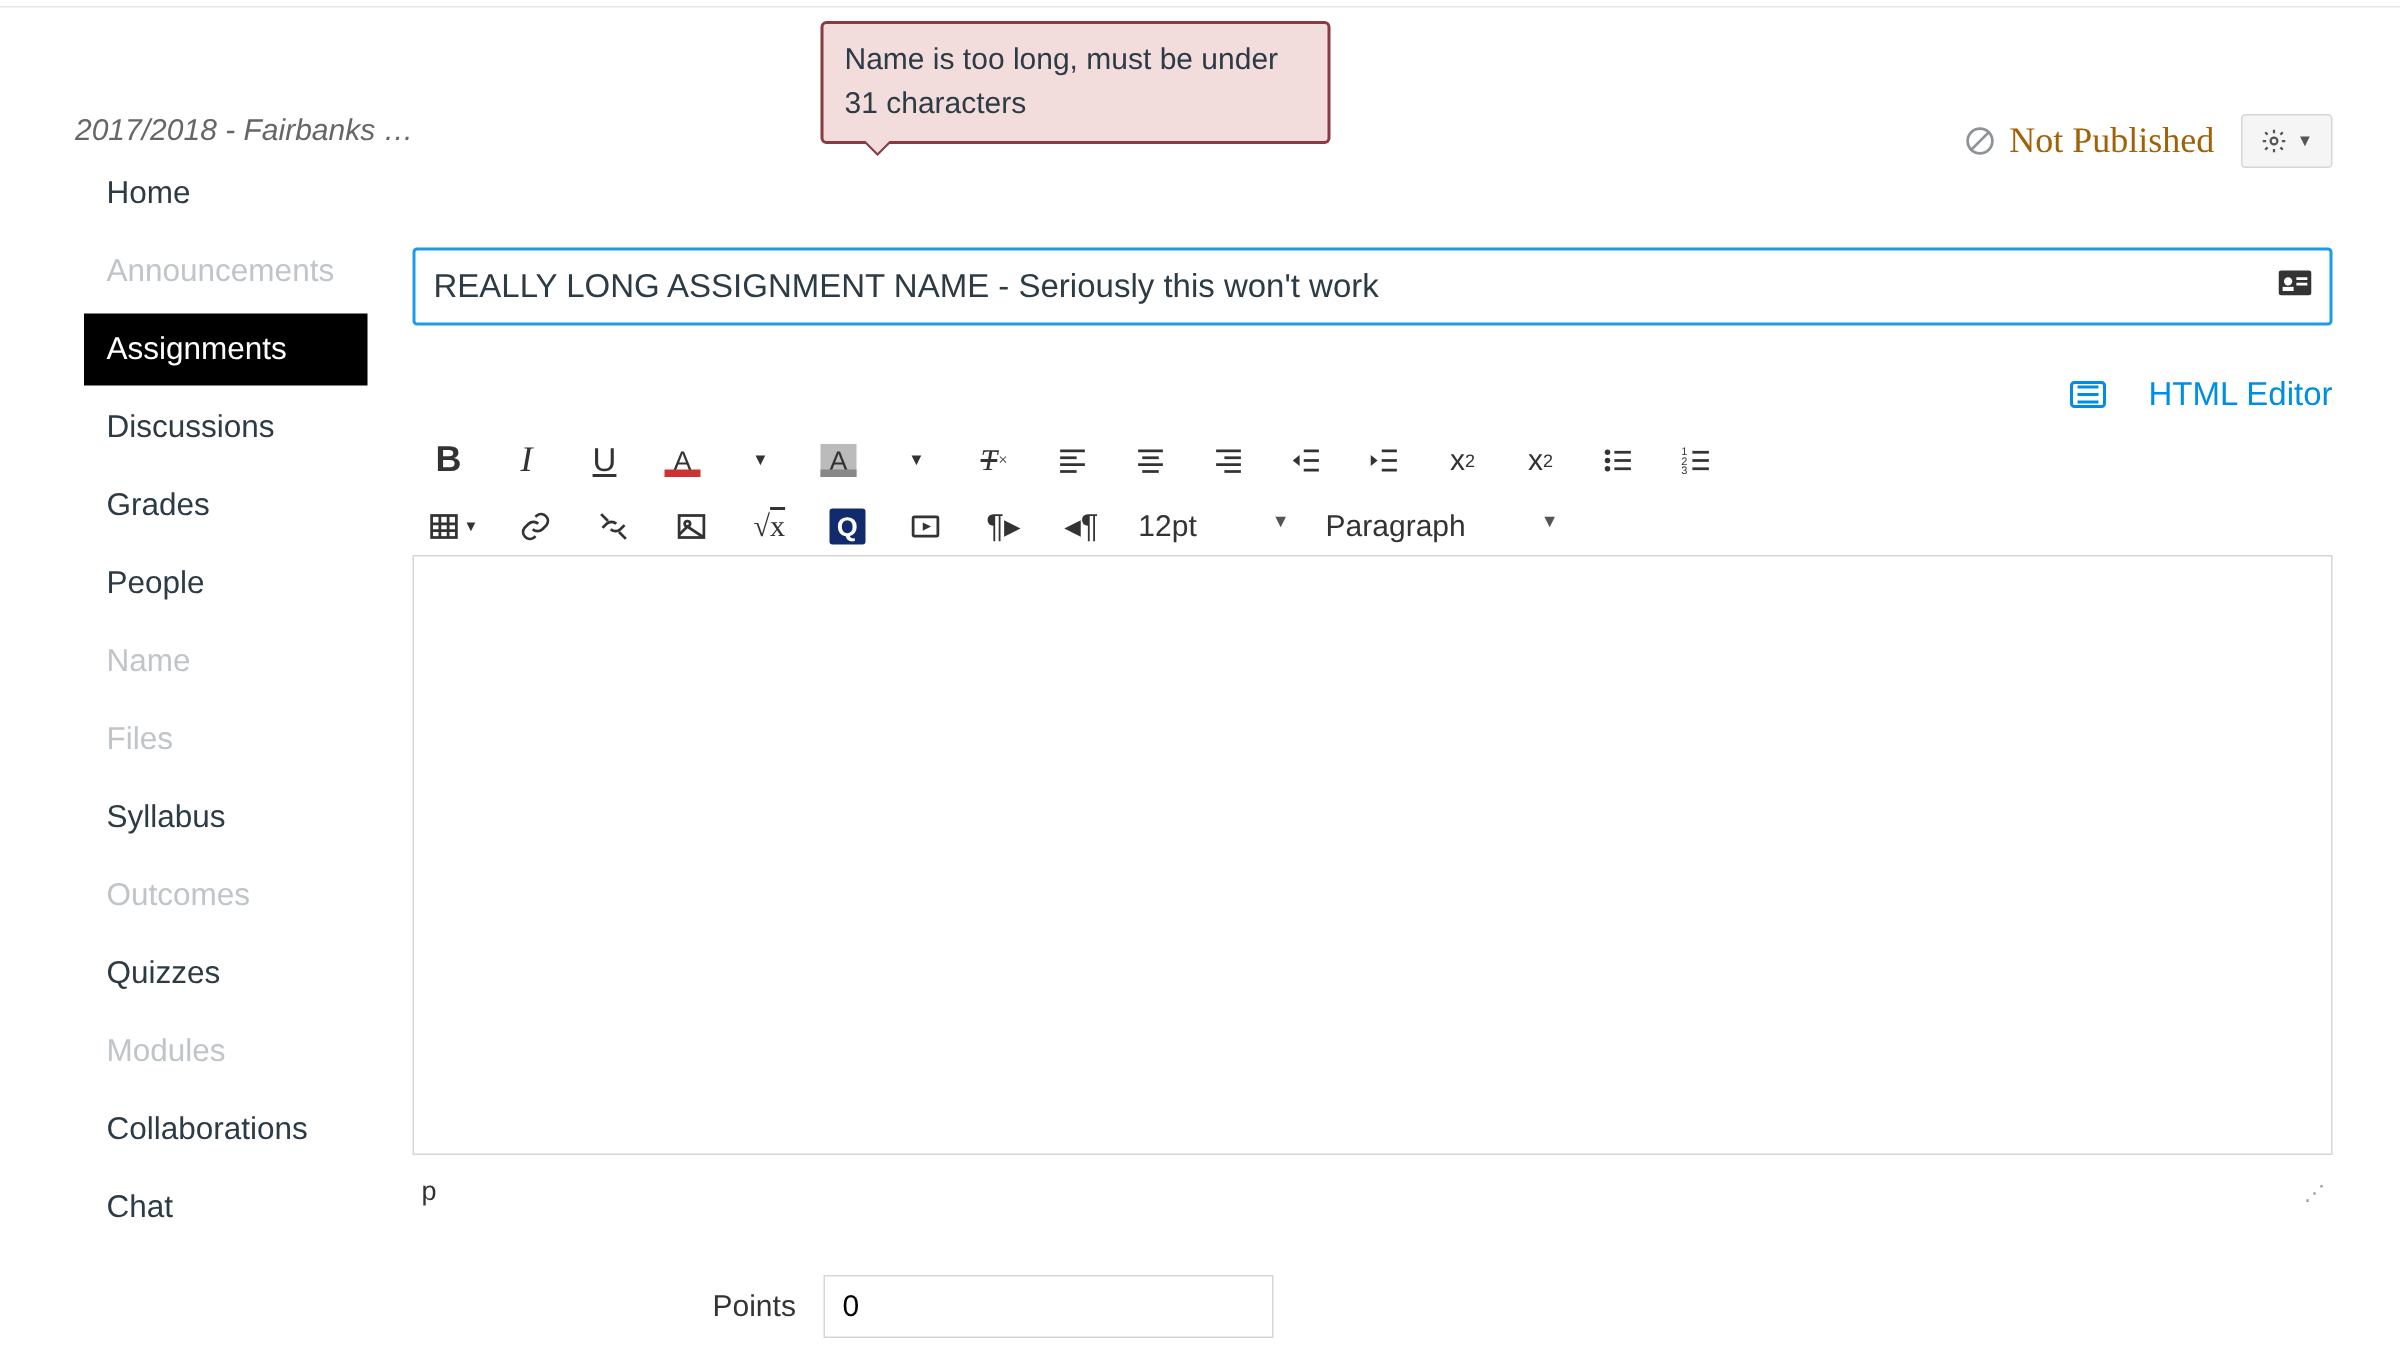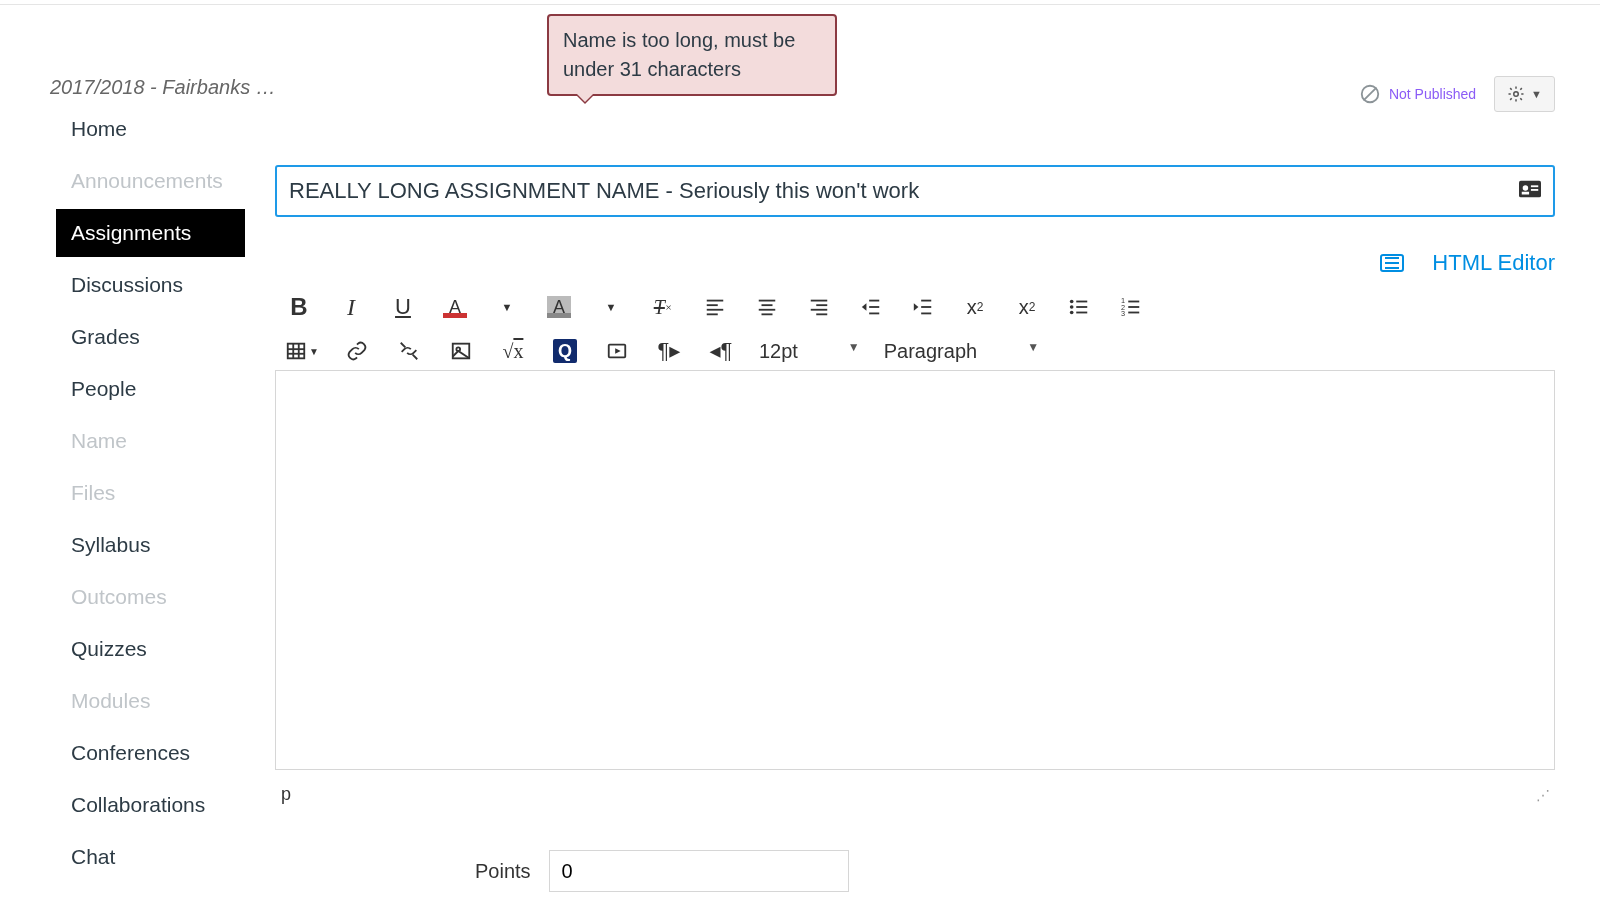--- a/index.html
+++ b/index.html
@@ -6,27 +6,27 @@
 html, body { width: 1600px; height: 901px; font-family: "Helvetica Neue", Helvetica, Arial, sans-serif; background: #fff; color: #2d3b45; overflow: hidden; }
 .top-border { position: absolute; top: 4px; left: 0; right: 0; height: 1px; background: #e5e5e5; }
 .container { display: flex; position: absolute; top: 0; left: 0; right: 0; bottom: 0; padding-top: 60px; }
 .breadcrumb { position: absolute; top: 66px; left: 50px; font-style: italic; color: #666; font-size: 20px; margin-top: 10px; }
 .sidebar { width: 245px; padding-left: 56px; padding-top: 45px; flex-shrink: 0; }
 .sidebar-item { padding: 12px 15px; font-size: 21px; color: #2d3b45; cursor: pointer; margin-bottom: 4px; }
 .sidebar-item.active { background: #000000; color: #fff; }
 .sidebar-item.disabled { color: #c0c5c9; }
 .main { flex: 1; padding-right: 45px; padding-left: 30px; position: relative; }
 .header-row { display: flex; justify-content: flex-end; align-items: center; gap: 18px; height: 48px; position: absolute; top: 10px; right: 45px; }
-.not-published { color: #8b5cf6; font-size: 14px; display: flex; align-items: center; gap: 8px; }
+.not-published { color: #a16207; font-size: 24px; display: flex; align-items: center; gap: 8px; font-family: Liberation Serif, serif; }
 .gear-btn { border: 1px solid #d6d6d6; background: #f5f5f5; padding: 8px 12px; display: flex; align-items: center; gap: 6px; cursor: pointer; border-radius: 3px; }
 .gear-icon-svg { width: 18px; height: 18px; }
 .name-row { position: absolute; top: 105px; left: 30px; right: 45px; }
 .name-input { width: 100%; height: 52px; border: 2px solid #1e9ae8; padding: 0 52px 0 12px; font-size: 22px; color: #2d3b45; border-radius: 3px; outline: none; }
 .name-badge { position: absolute; right: 14px; top: 50%; transform: translateY(-50%); }
-.tooltip { position: absolute; top: 14px; left: 547px; width: 290px; background: #f3dcdc; border: 2px solid #8b3a42; border-radius: 4px; padding: 10px 14px; font-size: 20px; color: #2d3b45; line-height: 1.45; z-index: 10; }
+.tooltip { position: absolute; top: 14px; left: 547px; width: 340px; background: #f3dcdc; border: 2px solid #8b3a42; border-radius: 4px; padding: 10px 14px; font-size: 20px; color: #2d3b45; line-height: 1.45; z-index: 10; }
 .tooltip::after { content: ""; position: absolute; bottom: -16px; left: 28px; border: 8px solid transparent; border-top-color: #f3dcdc; }
 .tooltip::before { content: ""; position: absolute; bottom: -20px; left: 26px; border: 10px solid transparent; border-top-color: #8b3a42; }
 .editor-toggle { position: absolute; top: 190px; right: 45px; display: flex; align-items: center; gap: 28px; color: #008ee2; font-size: 22px; }
 .kbd-icon { width: 24px; height: 18px; border: 2px solid #008ee2; border-radius: 3px; position: relative; display: inline-flex; align-items: center; justify-content: center; }
 .kbd-icon::before { content: ""; width: 14px; height: 2px; background: #008ee2; box-shadow: 0 -5px 0 #008ee2, 0 5px 0 #008ee2; }
 .toolbar { position: absolute; top: 225px; left: 30px; right: 45px; }
 .toolbar-row { display: flex; align-items: center; gap: 24px; padding: 8px 10px; }
 .tb-btn { display: inline-flex; align-items: center; justify-content: center; min-width: 28px; height: 28px; color: #333; cursor: pointer; font-size: 20px; }
 .tb-btn svg { width: 22px; height: 22px; }
 .tb-select { display: inline-flex; align-items: flex-start; gap: 50px; font-size: 20px; color: #333; cursor: pointer; }
@@ -57,21 +57,20 @@
     <div class="sidebar-item active">Assignments</div>
     <div class="sidebar-item">Discussions</div>
     <div class="sidebar-item">Grades</div>
     <div class="sidebar-item">People</div>
     <div class="sidebar-item disabled">Name</div>
     <div class="sidebar-item disabled">Files</div>
     <div class="sidebar-item">Syllabus</div>
     <div class="sidebar-item disabled">Outcomes</div>
     <div class="sidebar-item">Quizzes</div>
     <div class="sidebar-item disabled">Modules</div>
-    <div class="sidebar-item">Conferences</div>
     <div class="sidebar-item">Collaborations</div>
     <div class="sidebar-item">Chat</div>
   </nav>
 
   <main class="main">
 
     <div class="header-row">
       <div class="not-published">
         <svg width="22" height="22" viewBox="0 0 24 24" fill="none" stroke="#8c9498" stroke-width="2">
             <circle cx="12" cy="12" r="9"></circle>

